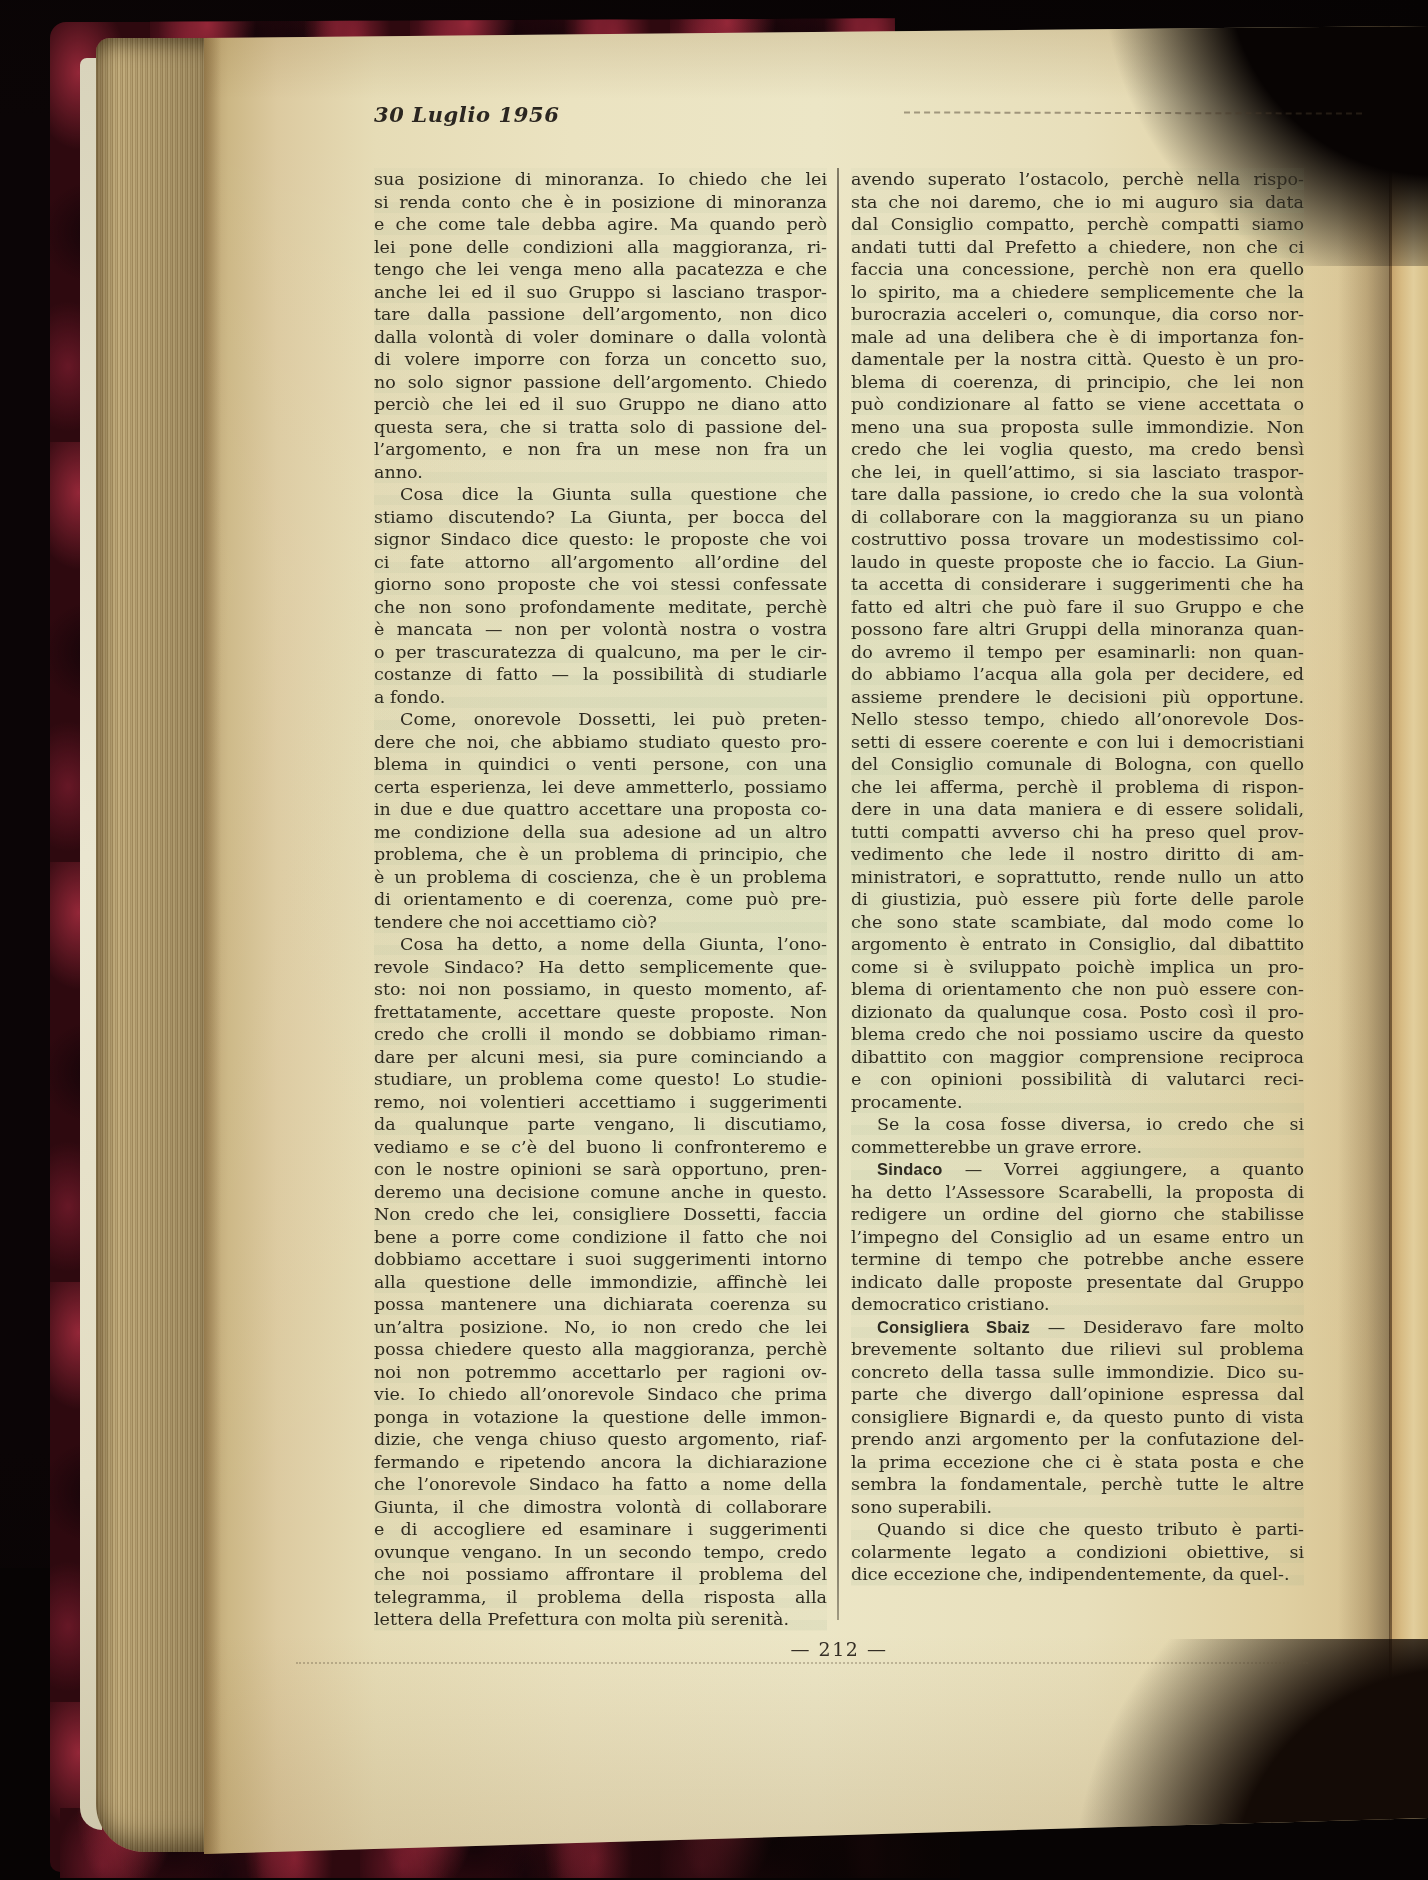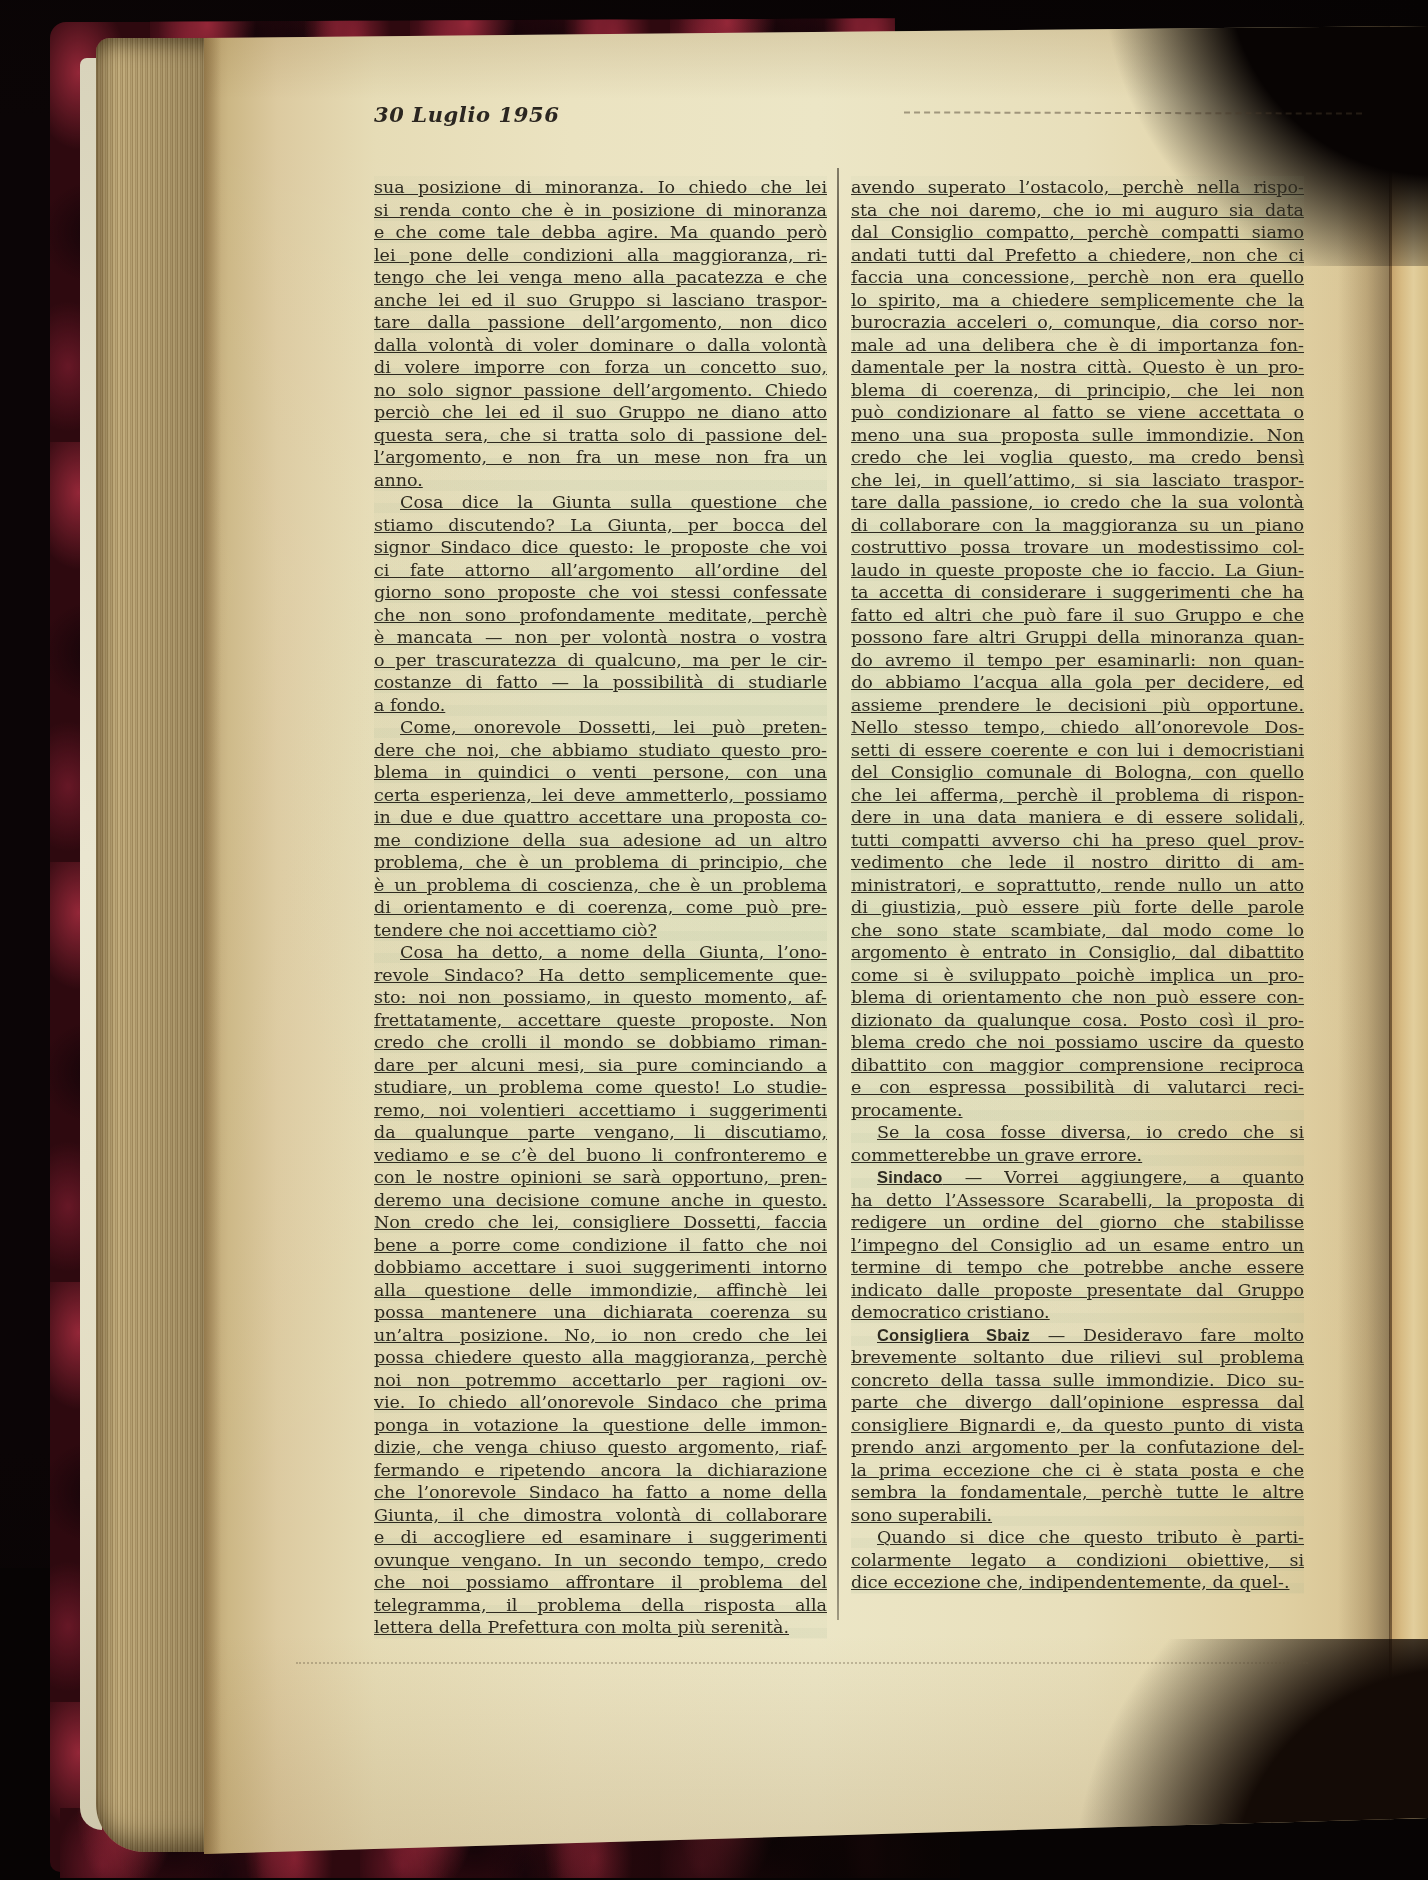--- a/index.html
+++ b/index.html
@@ -64,23 +64,23 @@
 
   
   .artifact-top{position:absolute;left:700px;top:86px;width:458px;height:0;
     border-top:2px dashed rgba(70,58,42,.45);transform:rotate(.15deg);}
   .artifact-bottom{position:absolute;left:92px;top:1636px;width:1012px;height:0;
     border-top:2px dotted rgba(92,80,60,.32);}
 
   
   .header-date{position:absolute;left:170px;top:76px;
     font-style:italic;font-weight:700;font-size:21px;letter-spacing:.6px;color:#2b2620;}
-  .col{position:absolute;top:150px;width:453px;color:#2e2a20;
+  .col{position:absolute;top:142px;width:453px;color:#2e2a20;
     font-size:17.5px;text-rendering:optimizeLegibility;
-    background:repeating-linear-gradient(180deg, rgba(125,158,125,.045) 0 12px, rgba(125,158,125,.1) 12px 22.5px);text-decoration:underline;}
+    background:repeating-linear-gradient(180deg, rgba(125,158,125,.045) 0 12px, rgba(125,158,125,.1) 12px 22.5px);}
   .col.left{left:170px;}
   .col.right{left:647px;}
   .divider{position:absolute;left:633px;top:142px;width:2px;height:1452px;
     background:linear-gradient(180deg, rgba(45,38,28,.55), rgba(45,38,28,.78) 8%, rgba(45,38,28,.72) 90%, rgba(45,38,28,.4));}
   .tline{height:22.5px;line-height:22.5px;white-space:nowrap;overflow:visible;
     text-align:justify;text-align-last:justify;text-justify:inter-word;}
   .tline.end{text-align-last:left;}
   .tline.ind{text-indent:26px;}
   .tline.gap{}
   .speaker{font-family:"Liberation Sans","DejaVu Sans",sans-serif;font-weight:700;
@@ -211,21 +211,21 @@
         <div class="tline">vedimento che lede il nostro diritto di am-</div>
         <div class="tline">ministratori, e soprattutto, rende nullo un atto</div>
         <div class="tline">di giustizia, può essere più forte delle parole</div>
         <div class="tline">che sono state scambiate, dal modo come lo</div>
         <div class="tline">argomento è entrato in Consiglio, dal dibattito</div>
         <div class="tline">come si è sviluppato poichè implica un pro-</div>
         <div class="tline">blema di orientamento che non può essere con-</div>
         <div class="tline">dizionato da qualunque cosa. Posto così il pro-</div>
         <div class="tline">blema credo che noi possiamo uscire da questo</div>
         <div class="tline">dibattito con maggior comprensione reciproca</div>
-        <div class="tline">e con espressa possibilità di valutarci reci-</div>
+        <div class="tline">e con opinioni possibilità di valutarci reci-</div>
         <div class="tline end">procamente.</div>
         <div class="tline ind">Se la cosa fosse diversa, io credo che si</div>
         <div class="tline end">commetterebbe un grave errore.</div>
         <div class="tline ind gap"><span class="speaker">Sindaco</span> — Vorrei aggiungere, a quanto</div>
         <div class="tline">ha detto l’Assessore Scarabelli, la proposta di</div>
         <div class="tline">redigere un ordine del giorno che stabilisse</div>
         <div class="tline">l’impegno del Consiglio ad un esame entro un</div>
         <div class="tline">termine di tempo che potrebbe anche essere</div>
         <div class="tline">indicato dalle proposte presentate dal Gruppo</div>
         <div class="tline end">democratico cristiano.</div>
@@ -236,14 +236,15 @@
         <div class="tline">consigliere Bignardi e, da questo punto di vista</div>
         <div class="tline">prendo anzi argomento per la confutazione del-</div>
         <div class="tline">la prima eccezione che ci è stata posta e che</div>
         <div class="tline">sembra la fondamentale, perchè tutte le altre</div>
         <div class="tline end">sono superabili.</div>
         <div class="tline ind">Quando si dice che questo tributo è parti-</div>
         <div class="tline">colarmente legato a condizioni obiettive, si</div>
         <div class="tline end">dice eccezione che, indipendentemente, da quel-.</div>
       </div>
 
+    <div class="footer">— 212 —</div>
   </div>
 </div>
 
 </body></html>

